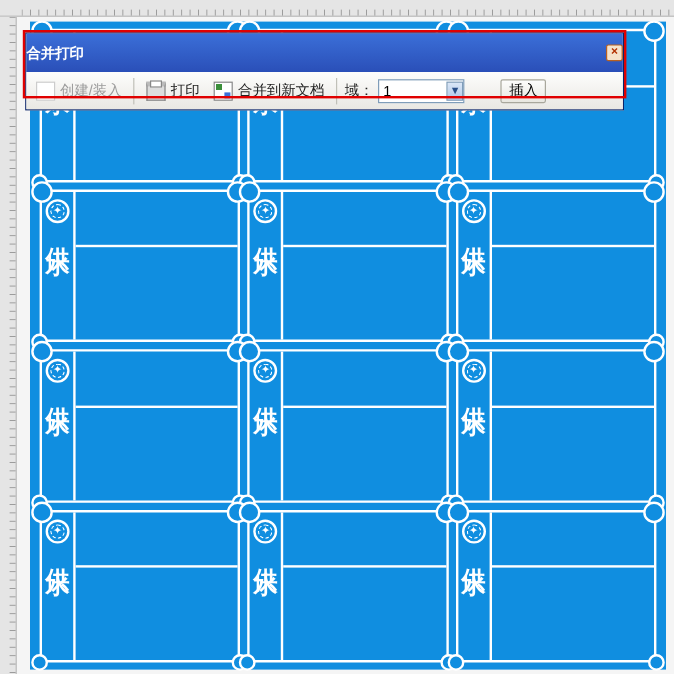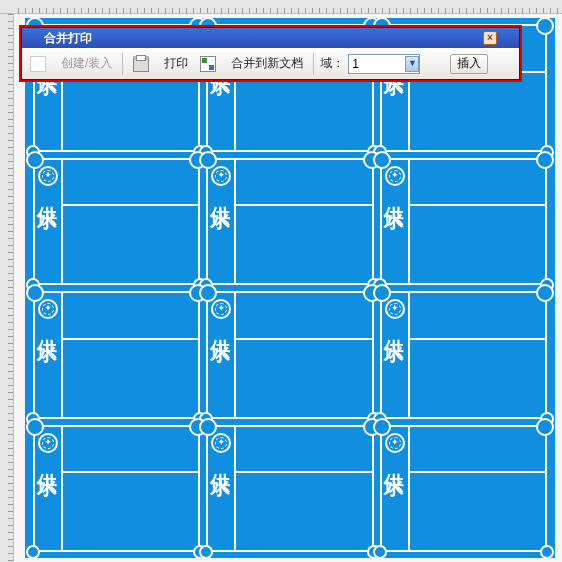--- a/index.html
+++ b/index.html
@@ -148,28 +148,28 @@
   }
   .toolbar-win {
     position: absolute;
     top: 27px; left: 21px;
     width: 499px;
     z-index: 40;
     border: 1px solid #0a246a;
     background: #f3f3f0;
   }
   .titlebar {
-    height: 20px;
+    height: 32px;
     background: linear-gradient(#3b6fd8, #2a4fb8);
     color: #fff;
     font-size: 12px;
     font-weight: bold;
     display: flex;
     align-items: center;
-    padding: 0 22px;
+    padding: 0 0;
     justify-content: space-between;
   }
   .titlebar .close {
     width: 14px; height: 14px;
     background: #f5e2cb;
     border: 1px solid #b86020;
     color: #b23000;
     font-size: 10px;
     line-height: 12px;
     text-align: center;
@@ -181,21 +181,21 @@
     display: flex;
     align-items: center;
     padding: 0 4px;
     gap: 4px;
     background: linear-gradient(#fdfdfc,#e9e8e3);
     white-space: nowrap;
   }
   .tbtn {
     display: flex;
     align-items: center;
-    gap: 15px;
+    gap: 4px;
     padding: 2px 4px;
     color: #222;
     cursor: pointer;
   }
   .tbtn.disabled { color: #9b9b9b; cursor: default; }
   .tico {
     width: 16px; height: 16px;
     display: inline-block;
     position: relative;
     flex-shrink: 0;

